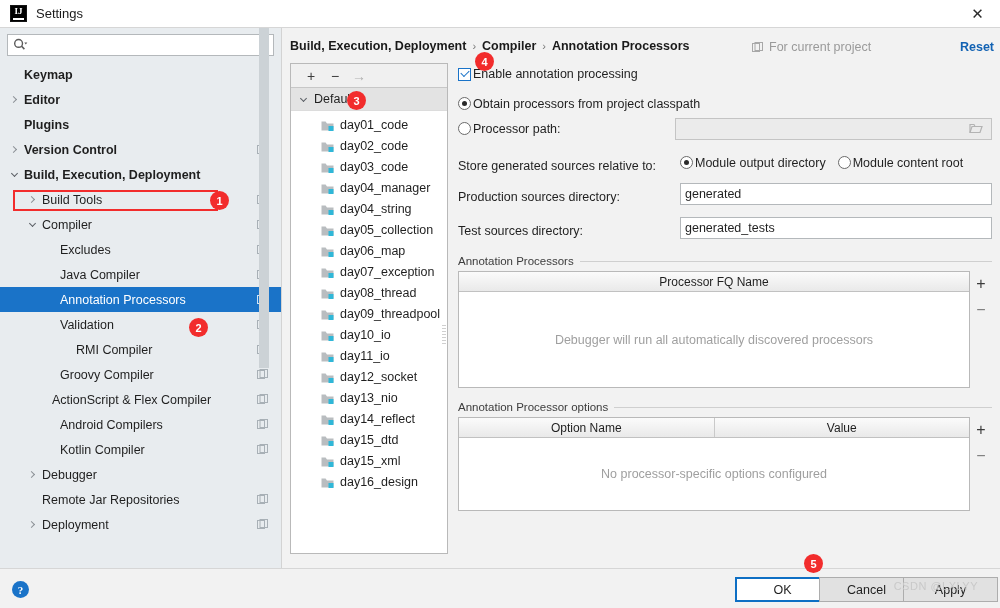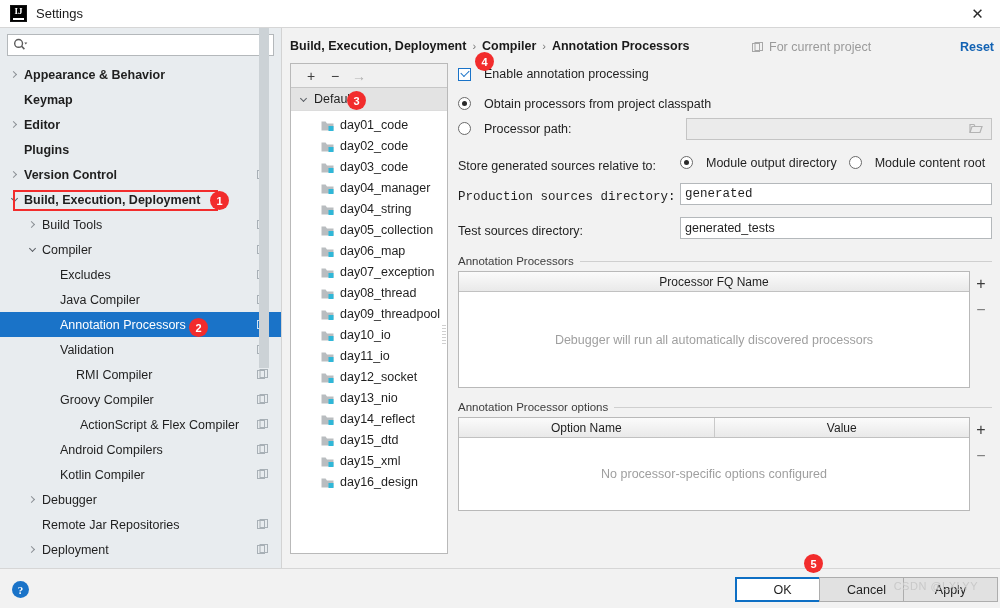--- a/index.html
+++ b/index.html
@@ -171,21 +171,21 @@
     transform: rotate(-45deg);
   }
   .radio {
     width: 13px; height: 13px; border: 1px solid #6a6a6a; border-radius: 50%;
     background: #fff; position: relative; flex: 0 0 auto;
   }
   .radio.checked::after {
     content: ""; position: absolute; left: 3px; top: 3px;
     width: 5px; height: 5px; border-radius: 50%; background: #2b2b2b;
   }
-  .lbl { font-size: 12.5px; color: #1f1f1f; margin-left: 13px; white-space: nowrap; }
+  .lbl { font-size: 12.5px; color: #1f1f1f; margin-left: 2px; white-space: nowrap; }
   .lbl.plain { margin-left: 0; margin-top: 6px; }
 
   .txtfield {
     height: 22px; border: 1px solid #b4b8bb; background: #ffffff;
     display: flex; align-items: center; padding: 0 4px; font-size: 12.5px;
     color: #1f1f1f;
   }
   .txtfield.disabled { background: #ebebeb; border-color: #c4c4c4; }
   .folder-btn {
     width: 22px; flex: 0 0 auto; display: flex; align-items: center;
@@ -291,24 +291,20 @@
             <line x1="8.6" y1="8.3" x2="11.4" y2="11.1" stroke="#5b5b5b" stroke-width="1.6"></line>
             <polygon points="11.3,4.4 14.3,4.4 12.8,6.6" fill="#5b5b5b"></polygon>
           </svg>
         </span>
         <input class="search-input" value="" placeholder="" style="">
       </div>
     </div>
 
     <div class="tree" id="tree">
         <div class="tree-row bold">
-          <span class="chevron chev-right" style="left: 8px;"></span>
-          <span class="tree-label" style="margin-left: 24px;">Appearance &amp; Behavior</span>
-        </div>
-        <div class="tree-row bold">
           <span class="tree-label" style="margin-left: 24px;">Keymap</span>
         </div>
         <div class="tree-row bold">
           <span class="chevron chev-right" style="left: 8px;"></span>
           <span class="tree-label" style="margin-left: 24px;">Editor</span>
         </div>
         <div class="tree-row bold">
           <span class="tree-label" style="margin-left: 24px;">Plugins</span>
         </div>
         <div class="tree-row bold">
@@ -375,21 +371,21 @@
             </svg></span>
         </div>
         <div class="tree-row">
           <span class="tree-label" style="margin-left: 60px;">Groovy Compiler</span>
           <span class="proj-badge"><svg width="11" height="11" viewBox="0 0 11 11">
               <rect x="0.5" y="1.5" width="7" height="8" fill="none" stroke="#a8b0b6" stroke-width="1"></rect>
               <rect x="3" y="0.5" width="7.5" height="8" fill="none" stroke="#a8b0b6" stroke-width="1"></rect>
             </svg></span>
         </div>
         <div class="tree-row">
-          <span class="tree-label" style="margin-left: 80px;">ActionScript &amp; Flex Compiler</span>
+          <span class="tree-label" style="margin-left: 52px;">ActionScript &amp; Flex Compiler</span>
           <span class="proj-badge"><svg width="11" height="11" viewBox="0 0 11 11">
               <rect x="0.5" y="1.5" width="7" height="8" fill="none" stroke="#a8b0b6" stroke-width="1"></rect>
               <rect x="3" y="0.5" width="7.5" height="8" fill="none" stroke="#a8b0b6" stroke-width="1"></rect>
             </svg></span>
         </div>
         <div class="tree-row">
           <span class="tree-label" style="margin-left: 60px;">Android Compilers</span>
           <span class="proj-badge"><svg width="11" height="11" viewBox="0 0 11 11">
               <rect x="0.5" y="1.5" width="7" height="8" fill="none" stroke="#a8b0b6" stroke-width="1"></rect>
               <rect x="3" y="0.5" width="7.5" height="8" fill="none" stroke="#a8b0b6" stroke-width="1"></rect>
@@ -623,21 +619,21 @@
       </div>
 
       <div class="row" style="height:27px;margin-top:8px;">
         <span class="lbl plain" style="width:222px;">Store generated sources relative to:</span>
         <span class="radio checked"></span>
         <span class="lbl">Module output directory</span>
         <span class="radio" style="margin-left:12px;"></span>
         <span class="lbl">Module content root</span>
       </div>
 
-      <div class="row" style="height:28px;margin-top:4px;font-family:Liberation Mono, monospace;">
+      <div class="row" style="height:28px;margin-top:4px;">
         <span class="lbl plain" style="width:222px;">Production sources directory:</span>
         <div class="txtfield" style="flex:1;">
           <span>generated</span>
         </div>
       </div>
 
       <div class="row" style="height:28px;margin-top:6px;">
         <span class="lbl plain" style="width:222px;">Test sources directory:</span>
         <div class="txtfield" style="flex:1;">
           <span>generated_tests</span>

